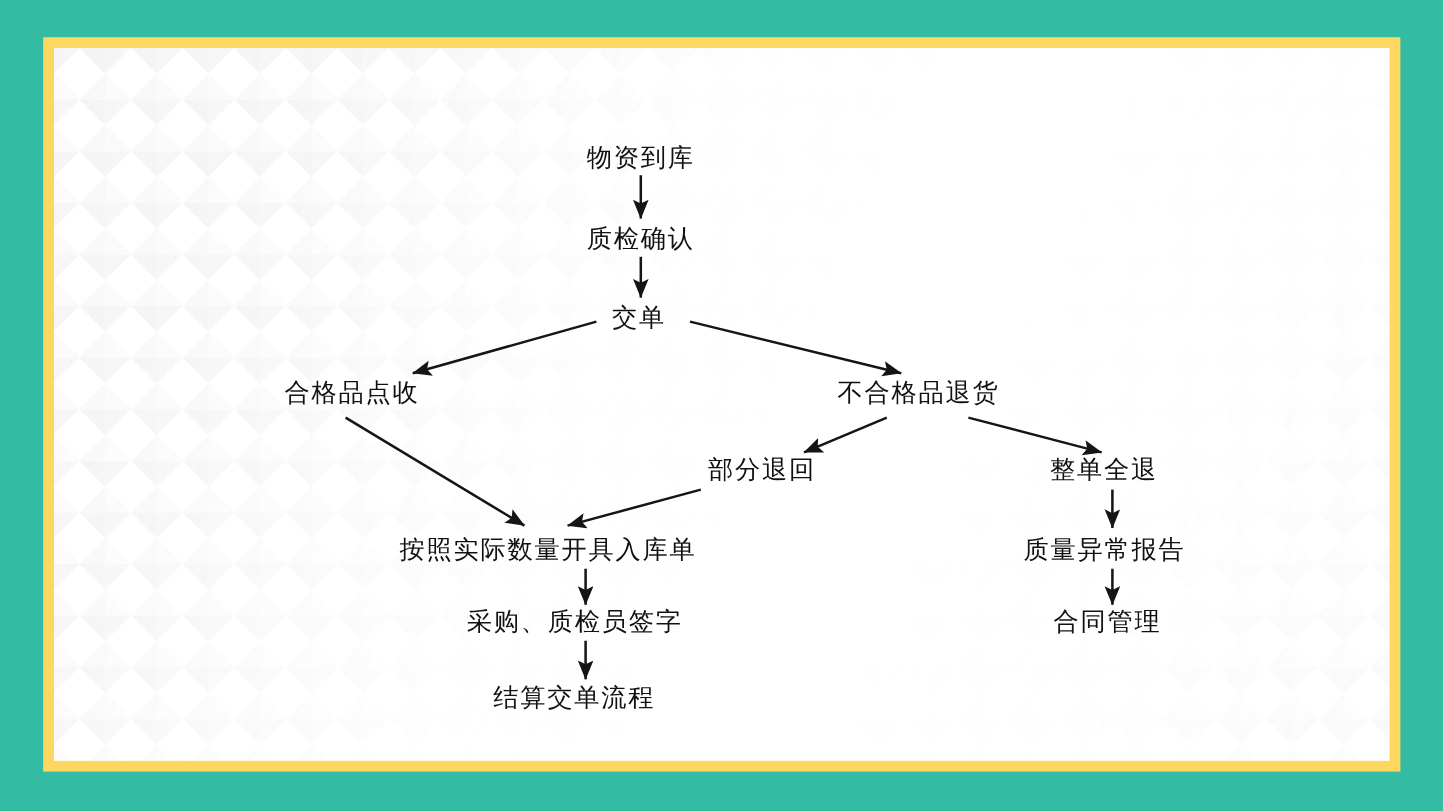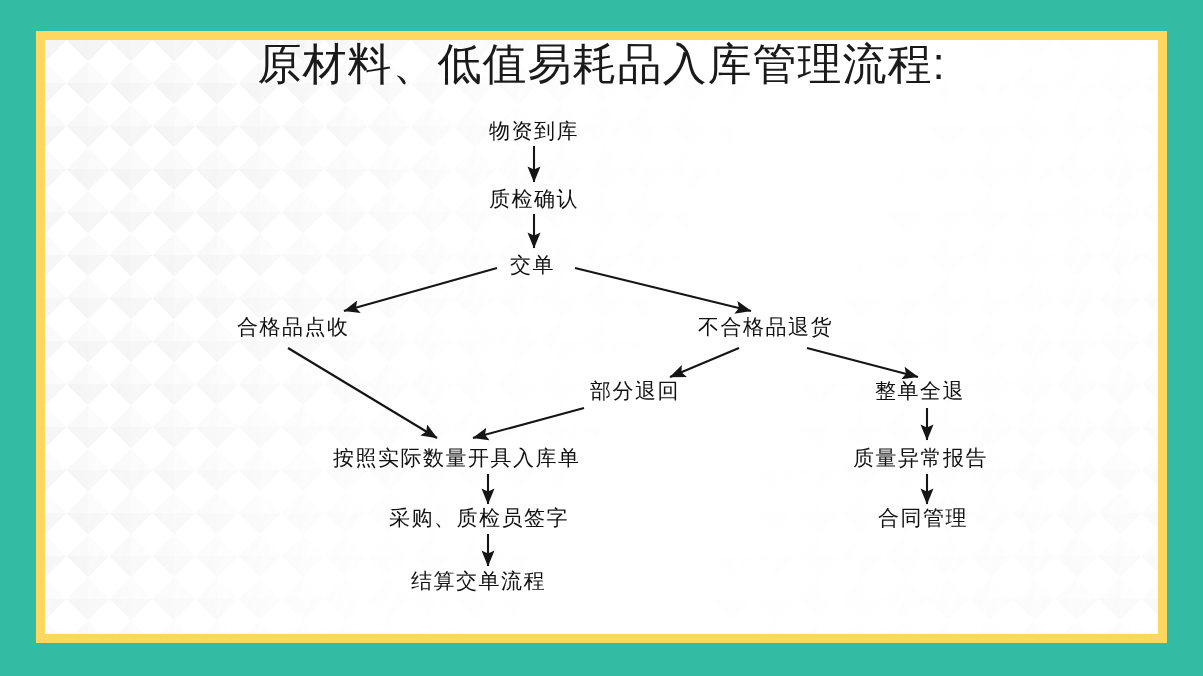--- a/index.html
+++ b/index.html
@@ -87,21 +87,20 @@
 <body>
 
 <div id="slide">
 
   <div id="frame-yellow"></div>
 
   <div id="panel-white">
     <div id="panel-pattern"></div>
   </div>
 
-  <div id="title">原材料、低值易耗品入库管理流程:</div>
 
   <svg id="flow-svg" viewBox="0 0 1113 594">
     <defs>
       <marker id="arrowhead" markerWidth="9" markerHeight="9" refX="7.4" refY="3.1" orient="auto" markerUnits="strokeWidth">
         <path d="M0,0 L7.6,3.1 L0,6.2 L1.5,3.1 Z" fill="#151515"></path>
       </marker>
     </defs>
 
     <g>
       <line class="edge-line" x1="489" y1="106" x2="489" y2="142" marker-end="url(#arrowhead)"></line>

